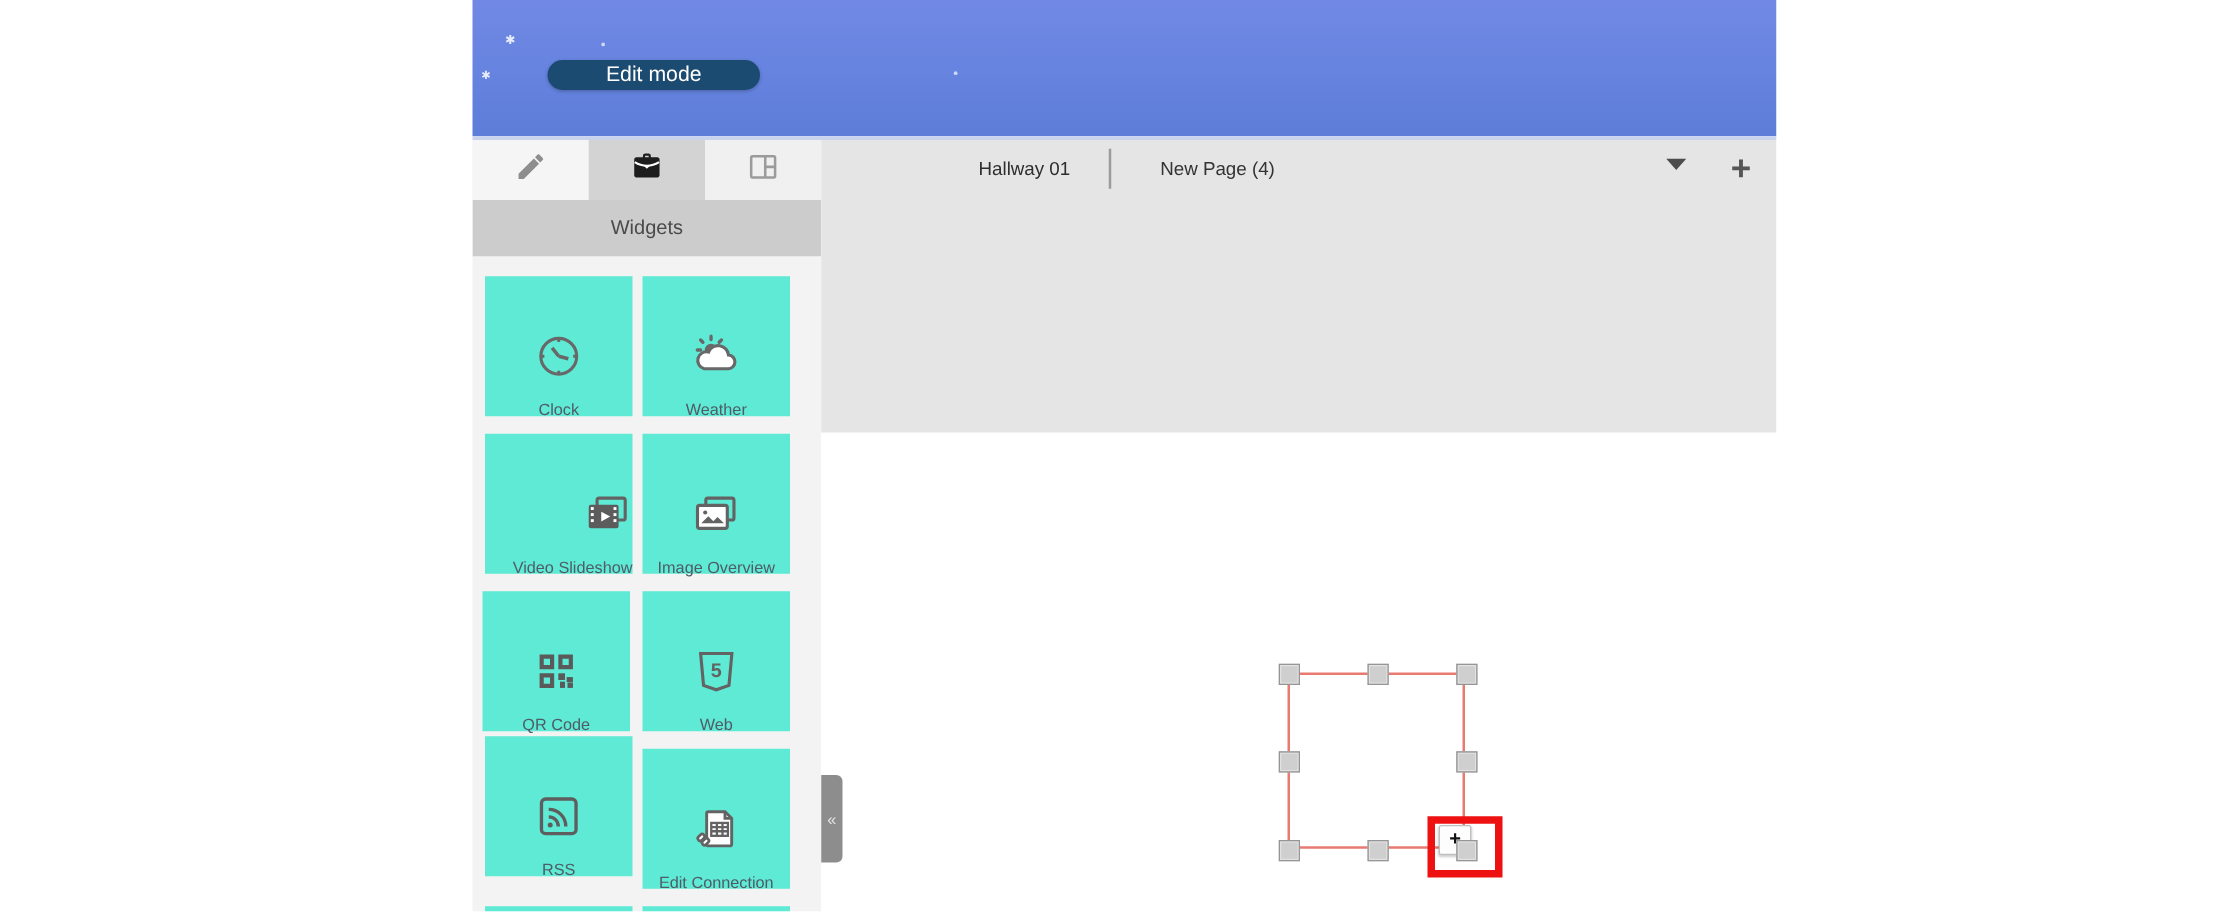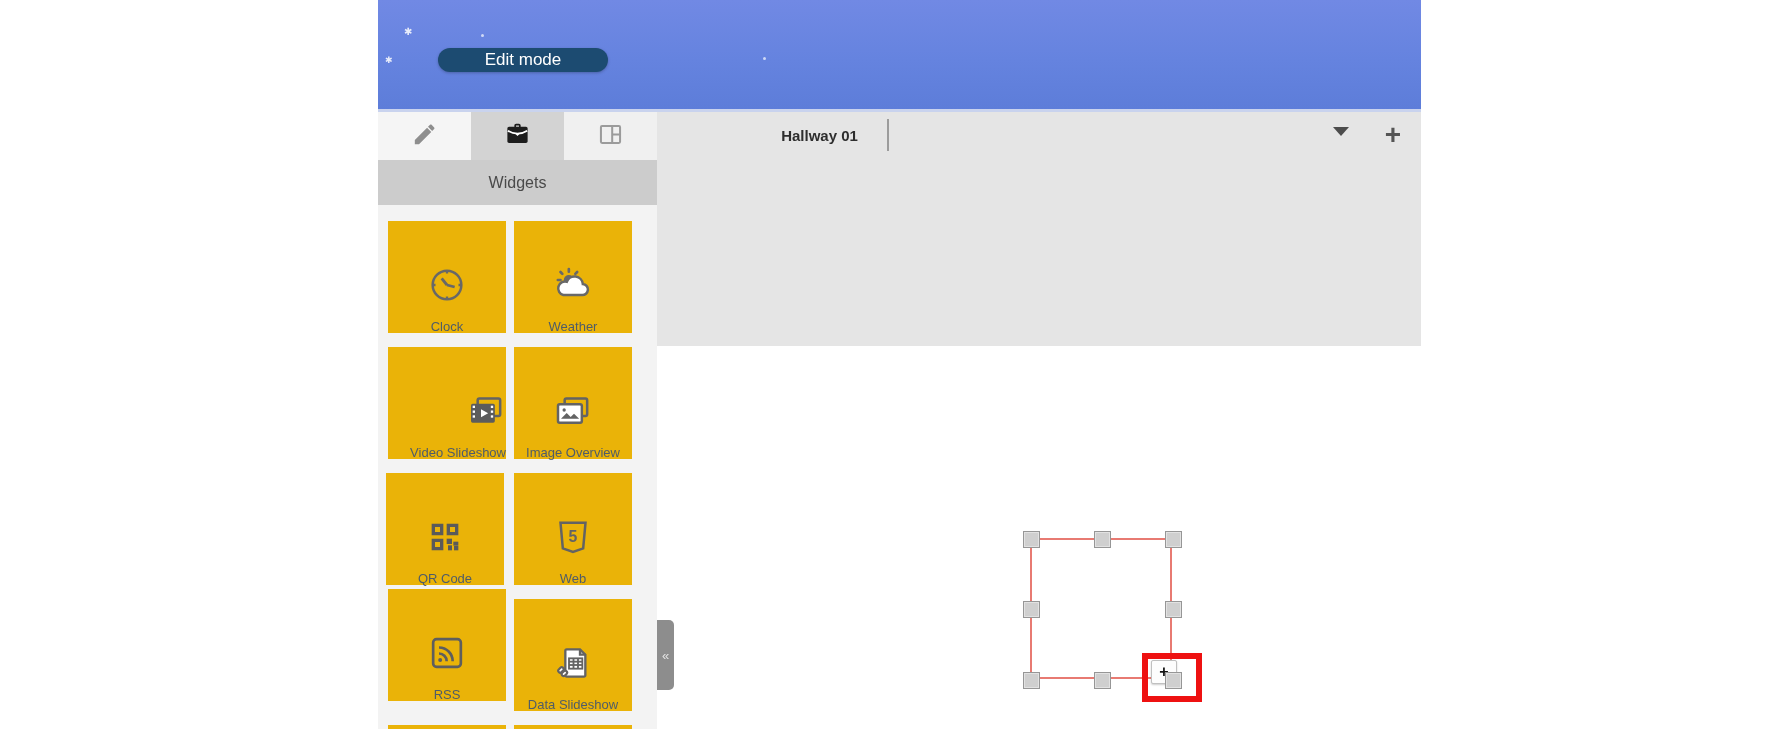--- a/index.html
+++ b/index.html
@@ -33,36 +33,36 @@
   
   .sidebar { position:absolute; left:0; top:112px; width:279px; height:617px; background:#f3f3f3; overflow:hidden; }
   .side-tabs { display:flex; height:48px; }
   .side-tab { flex:1; display:flex; align-items:center; justify-content:center; background:#f5f5f5; cursor:pointer; }
   .side-tab.mid { background:#f0f0f0; }
   .side-tab.active { background:#d3d3d3; }
   .side-tab svg { width:27px; height:27px; }
   .panel-title { height:45px; background:#cccccc; display:flex; align-items:center; justify-content:center;
     color:#4a4a4a; font-size:16px; }
   .widget-grid { position:absolute; left:0; top:109px; width:279px; }
-  .widget-card { position:absolute; width:118px; height:112px; background:#eab308;
+  .widget-card { position:absolute; width:118px; height:112px; background:#5eead4;
     display:flex; flex-direction:column; align-items:center; cursor:pointer; }
   .widget-card svg { width:40px; height:40px; margin-top:22px; }
   .widget-label { margin-top:10px; font-size:13px; color:#4f5c68; white-space:nowrap; }
   .collapse-tab { position:absolute; left:279px; top:620px; width:17px; height:70px; background:#8d8d8d;
     border-radius:0 5px 5px 0; display:flex; align-items:center; justify-content:center;
     color:#e3e3e3; font-size:13px; cursor:pointer; z-index:5; }
 
   
   .canvas { position:absolute; left:279px; top:112px; width:764px; height:619px; background:#fff; }
   .canvas-gray { position:absolute; left:0; top:0; width:764px; height:234px; background:#e5e5e5; }
   .page-tabbar { position:absolute; left:0; top:0; width:764px; height:46px; display:flex; align-items:center; }
   .tab-spacer { width:95px; }
   .page-tab { height:46px; display:flex; align-items:center; justify-content:center;
     font-size:15px; color:#333; cursor:pointer; }
-  .page-tab.t0 { width:135px; font-weight:bold; color:#2e2e2e;justify-content:center; }
+  .page-tab.t0 { width:135px; font-weight:normal; color:#2e2e2e;justify-content:center; }
   .page-tab.t1 { width:170px; }
   .tab-divider { width:2px; height:32px; background:#9c9c9c; }
   .tab-caret { position:absolute; right:72px; top:15px; width:0; height:0; cursor:pointer;
     border-left:8px solid transparent; border-right:8px solid transparent; border-top:9px solid #4c4c4c; }
   .tab-add { position:absolute; right:20px; top:4px; font-size:28px; font-weight:bold; color:#555;
     cursor:pointer; line-height:38px; }
 
   
   .sel-frame { position:absolute; left:373px; top:426px; width:142px; height:141px;
     border:2px solid #e87a72; cursor:move; }
@@ -197,39 +197,42 @@
                   <line x1="9.6" y1="11.2" x2="17.6" y2="11.2"></line>
                   <line x1="9.6" y1="13.2" x2="17.6" y2="13.2"></line>
                   <line x1="12.3" y1="9.2" x2="12.3" y2="15.4"></line>
                   <line x1="15" y1="9.2" x2="15" y2="15.4"></line>
                 </g>
                 <g transform="rotate(-45 5.8 17.2)" stroke-width="1.3">
                   <rect x="4" y="14.6" width="3.6" height="2.3" rx="1.1" fill="#fff"></rect>
                   <rect x="4" y="17.5" width="3.6" height="2.3" rx="1.1" fill="#fff"></rect>
                 </g>
               </svg></span>
-            <div class="widget-label">Data Slideshow</div>
+            <div class="widget-label">Edit Connection</div>
           </div>
           <div class="widget-card" style="left: 10px; top: 504px;"></div>
           <div class="widget-card" style="left: 136px; top: 504px;"></div>
         </div>
     </div>
 
     <div class="collapse-tab">
       <span>«</span>
     </div>
 
     <div class="canvas">
       <div class="canvas-gray"></div>
       <div class="page-tabbar">
         <div class="tab-spacer"></div>
         <div class="page-tab t0">
           <span>Hallway 01</span>
         </div>
         <div class="tab-divider"></div>
+        <div class="page-tab t1">
+          <span>New Page (4)</span>
+        </div>
         <div class="tab-caret"></div>
         <div class="tab-add">
           <span>+</span>
         </div>
       </div>
 
       <div class="sel-frame" id="sel-frame">
           <div class="handle" style="left: -9.5px; top: -9.5px;"></div>
           <div class="handle" style="left: 61.5px; top: -9.5px;"></div>
           <div class="handle" style="left: 132.5px; top: -9.5px;"></div>

